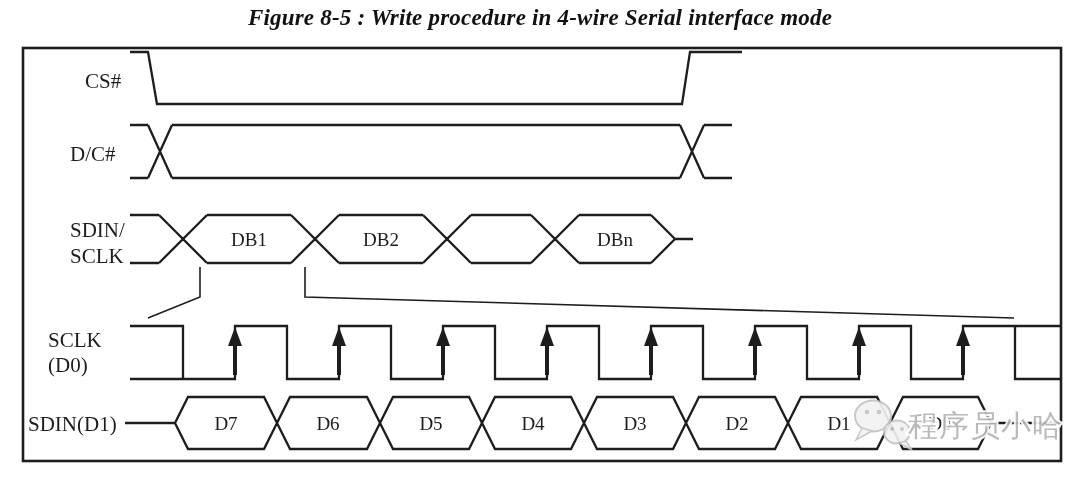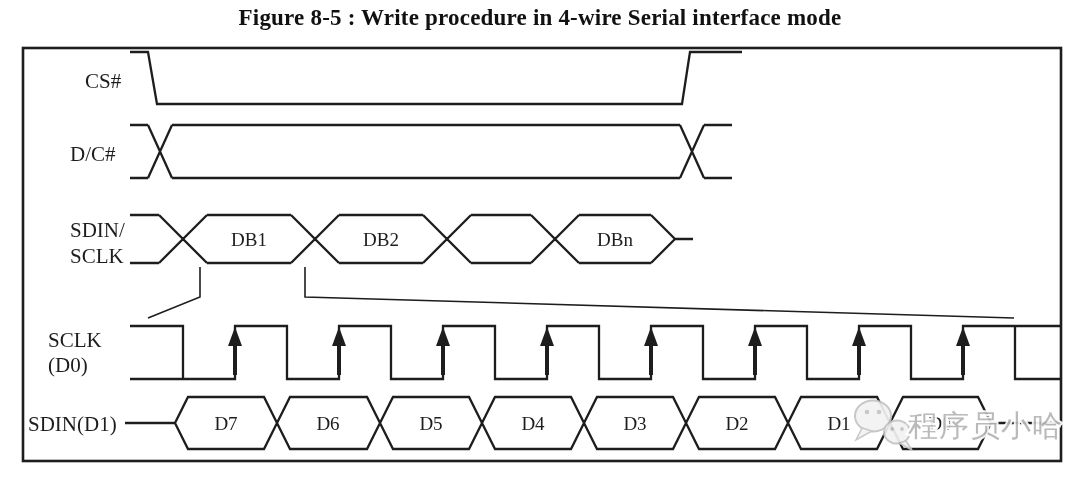--- a/index.html
+++ b/index.html
@@ -11,20 +11,21 @@
     overflow:hidden;
   }
   .fig-title{
     position:absolute;
     top:5px;left:0;width:100%;
     text-align:center;
     font-size:23px;
     font-weight:bold;
     color:#111111;
     letter-spacing:0.2px;
+    font-style:italic;
   }
   svg{position:absolute;top:0;left:0;}
   svg text{font-family:"Liberation Serif", serif;fill:#1d1d1d;}
   .sig-label{font-size:21px;}
   .bus-label{font-size:19px;}
   .bit-label{font-size:19px;}
   .wm-text{
     font-family:"DejaVu Sans", sans-serif;
     font-size:30px;
     fill:#b5b5b5;

